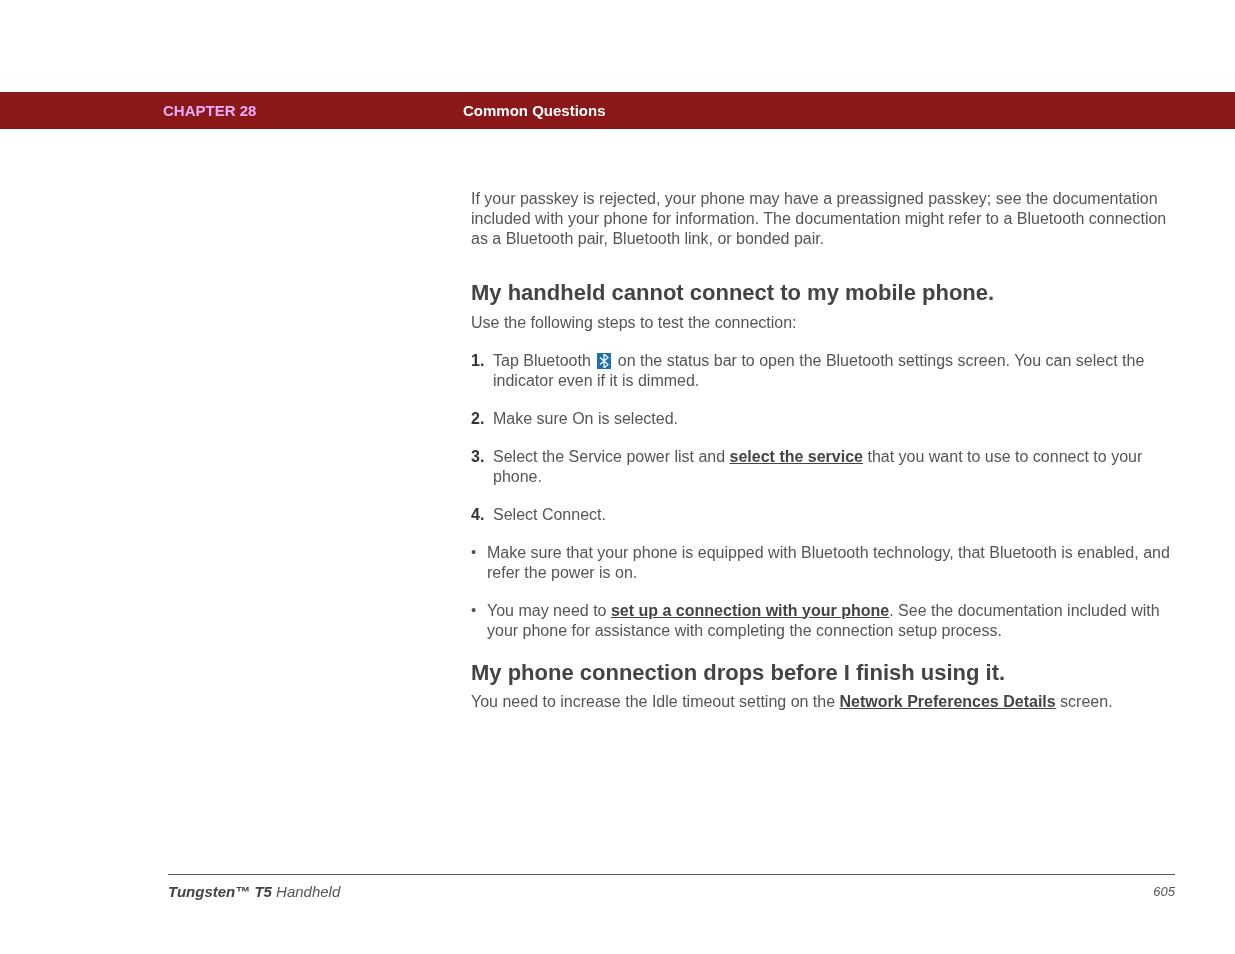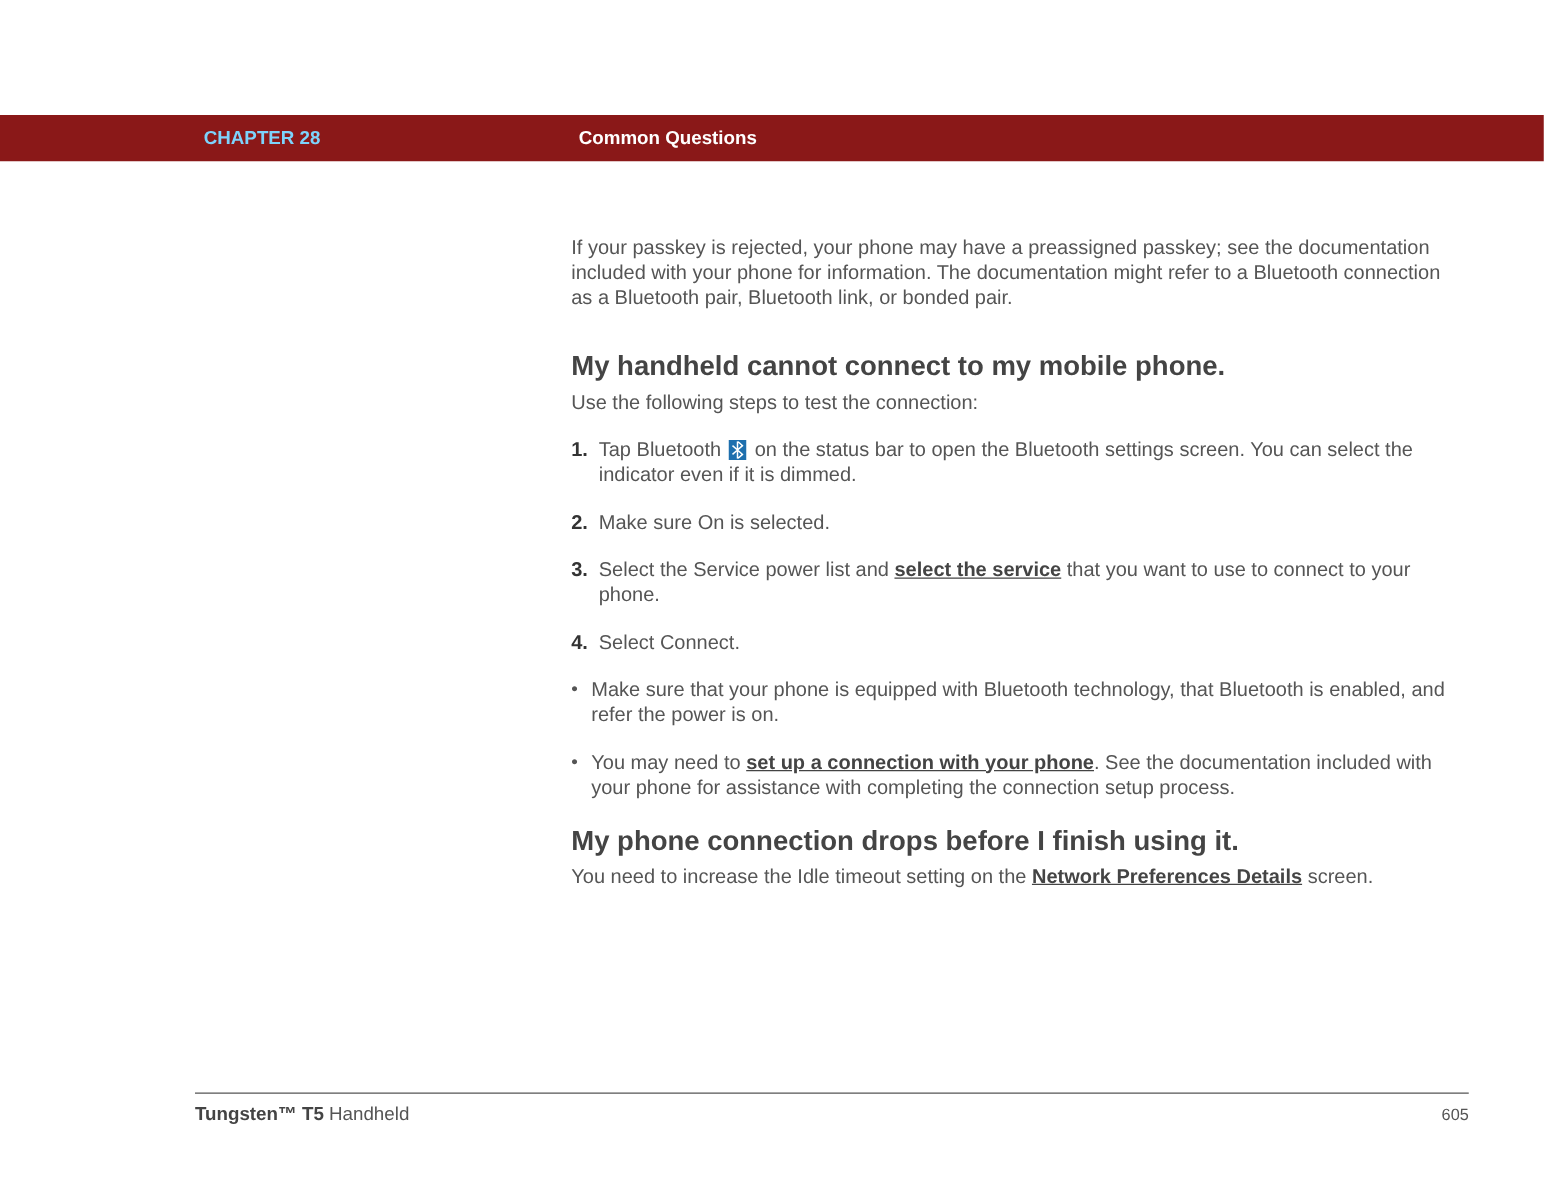--- a/index.html
+++ b/index.html
@@ -20,34 +20,34 @@
       left: 0;
       right: 0;
       height: 37px;
       background: #8a1818;
       display: flex;
       align-items: center;
     }
     .chapter-label {
       position: absolute;
       left: 163px;
-      color: #7dd3fc;
+      color: #f0abfc;
       font-weight: bold;
       font-size: 15px;
     }
     .chapter-title {
       position: absolute;
       left: 463px;
       color: #fff;
       font-weight: bold;
       font-size: 15px;
     }
     .content {
       position: absolute;
-      left: 457px;
+      left: 471px;
       top: 189px;
       width: 714px;
       color: #555;
       font-size: 16px;
       line-height: 1.25;
     }
     .content p {
       margin-bottom: 18px;
     }
     .content h2 {
@@ -100,28 +100,29 @@
       position: relative;
       margin: 0 2px;
     }
     .bt-icon svg {
       position: absolute;
       top: 1px;
       left: 2px;
     }
     .footer {
       position: absolute;
-      left: 156px;
+      left: 168px;
       right: 60px;
       bottom: 54px;
       border-top: 1px solid #555;
       padding-top: 8px;
       display: flex;
       justify-content: space-between;
       align-items: center;
+      font-style: italic;
     }
     .footer-left {
       font-size: 15px;
       color: #555;
     }
     .footer-left .bold {
       font-weight: bold;
       color: #444;
     }
     .footer-right {

